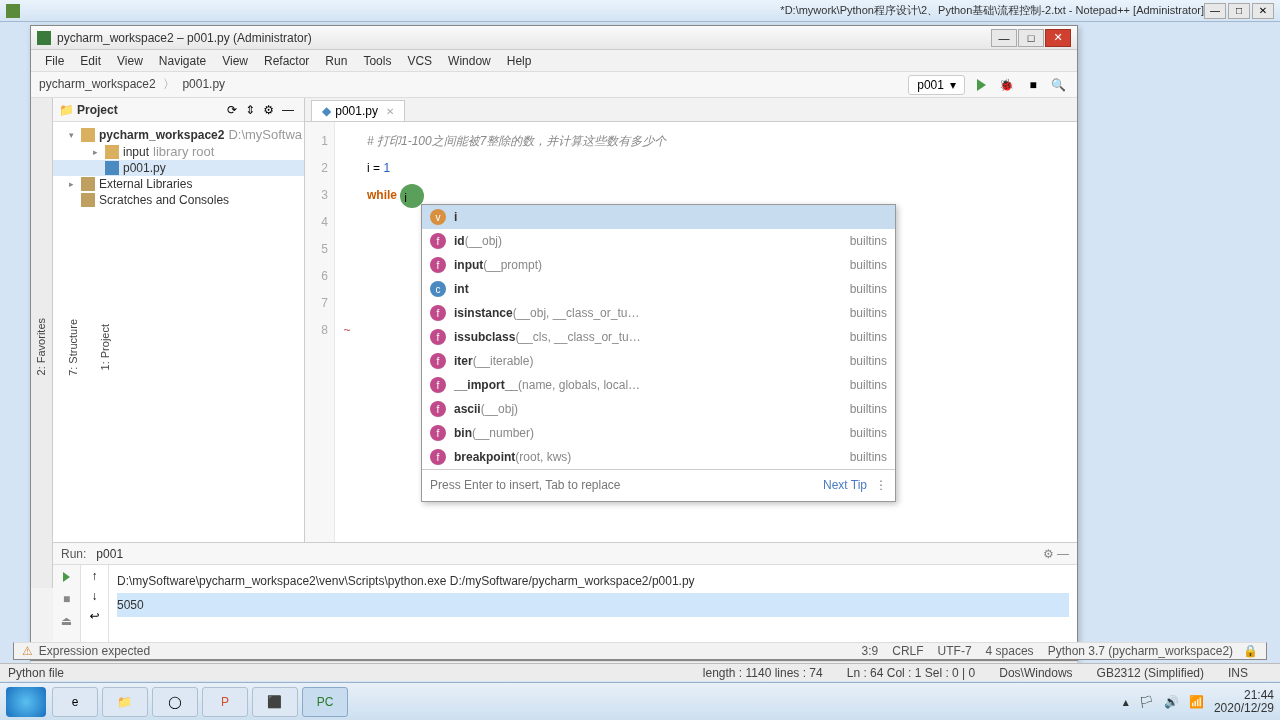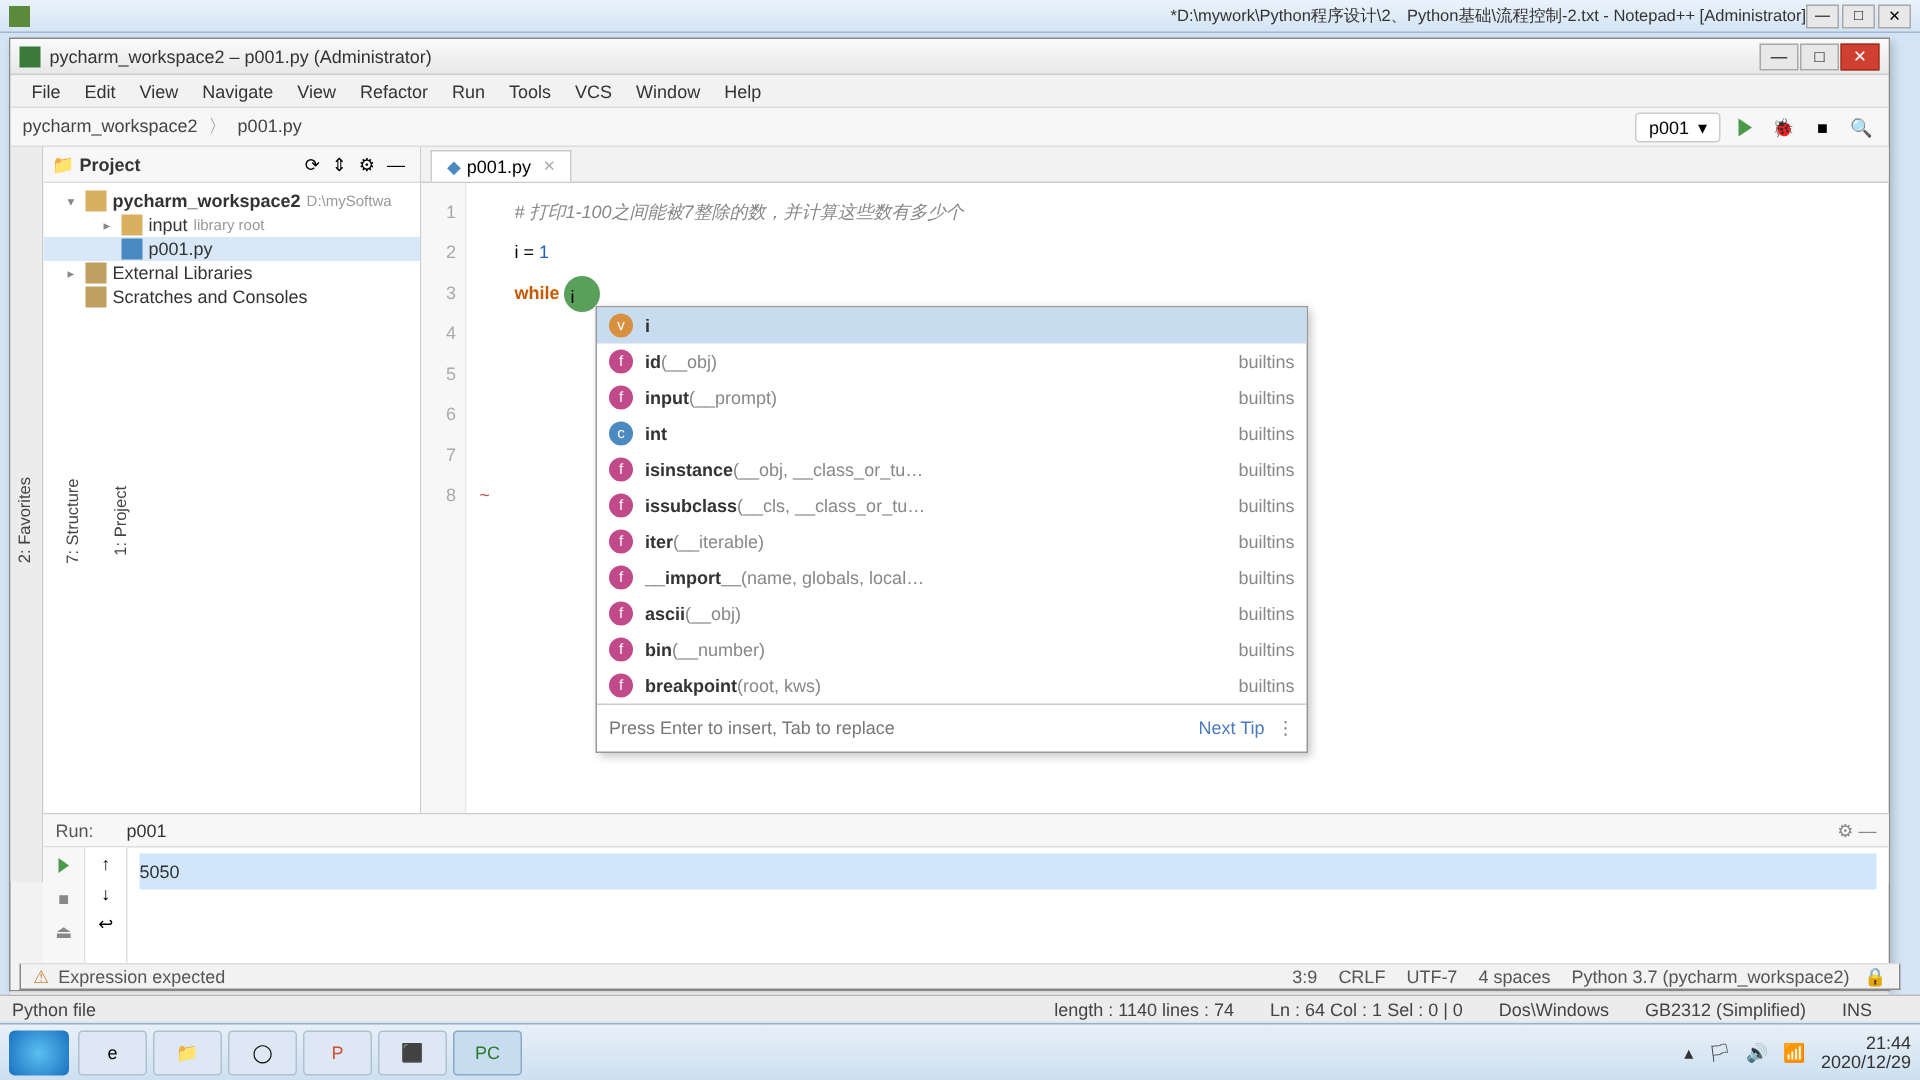--- a/index.html
+++ b/index.html
@@ -6,21 +6,21 @@
 body { background: #d4e4f4; width: 1280px; height: 720px; overflow: hidden; position: relative; }
 
 
 .outer-window { position: absolute; top: 0; left: 0; width: 1280px; height: 22px; background: linear-gradient(#eaf3fb, #d4e4f4); border-bottom: 1px solid #a0b8d0; display: flex; align-items: center; padding: 0 6px; }
 .outer-window .icon { width: 14px; height: 14px; background: #5a8a3a; margin-right: 6px; }
 .outer-window .title { flex: 1; color: #333; font-size: 11px; text-align: right; }
 .outer-window .btns { display: flex; gap: 2px; }
 .outer-window .btn { width: 22px; height: 16px; background: #e8e8e8; border: 1px solid #aaa; display: flex; align-items: center; justify-content: center; font-size: 10px; }
 
 
-.inner-window { position: absolute; top: 25px; left: 6px; width: 1254px; height: 636px; background: #f2f2f2; border: 1px solid #888; box-shadow: 2px 2px 6px rgba(0,0,0,0.2); }
+.inner-window { position: absolute; top: 25px; left: 30px; width: 1048px; height: 636px; background: #f2f2f2; border: 1px solid #888; box-shadow: 2px 2px 6px rgba(0,0,0,0.2); }
 .inner-title { height: 24px; background: linear-gradient(#fafafa, #e8e8e8); display: flex; align-items: center; padding: 0 6px; border-bottom: 1px solid #ccc; }
 .inner-title .picon { width: 14px; height: 14px; background: #3a7a3a; margin-right: 6px; }
 .inner-title .ttext { flex: 1; color: #333; }
 .inner-title .wbtns { display: flex; gap: 1px; }
 .inner-title .wbtn { width: 26px; height: 18px; background: #e8e8e8; border: 1px solid #aaa; display: flex; align-items: center; justify-content: center; font-size: 11px; }
 .inner-title .wbtn.close { background: #d04030; color: #fff; border-color: #a03020; }
 
 
 .menubar { height: 22px; background: #f2f2f2; display: flex; align-items: center; padding: 0 6px; border-bottom: 1px solid #ddd; }
 .menubar .mitem { padding: 3px 8px; color: #333; cursor: pointer; }
@@ -48,21 +48,21 @@
 .tree-item { display: flex; align-items: center; padding: 1px 0 1px 8px; white-space: nowrap; }
 .tree-item.l1 { padding-left: 16px; }
 .tree-item.l2 { padding-left: 40px; }
 .tree-item .tw { width: 10px; color: #888; margin-right: 2px; font-size: 9px; }
 .tree-item .fi { width: 14px; height: 14px; margin-right: 4px; display: inline-block; }
 .fi.folder { background: #d8b060; }
 .fi.pyfile { background: #4a8ac0; }
 .fi.lib { background: #c0a060; }
 .tree-item .label { color: #333; }
 .tree-item .label.bold { font-weight: bold; }
-.tree-item .hint { color: #999; margin-left: 4px; font-size: 10px; }
+.tree-item .hint { color: #999; margin-left: 4px; font-size: 13px; }
 .tree-item.sel { background: #d8e8f8; }
 
 
 .editor { flex: 1; display: flex; flex-direction: column; background: #fff; position: relative; }
 .tabs { height: 24px; background: #f2f2f2; border-bottom: 1px solid #ccc; display: flex; align-items: flex-end; padding-left: 6px; }
 .tab { background: #fff; border: 1px solid #ccc; border-bottom: none; padding: 3px 10px; display: flex; align-items: center; gap: 4px; font-size: 12px; }
 .tab .x { color: #aaa; font-size: 10px; margin-left: 4px; }
 .code-area { flex: 1; display: flex; position: relative; font-family: "Consolas", monospace; font-size: 16px; }
 .gutter { width: 30px; background: #f7f7f7; border-right: 1px solid #e8e8e8; text-align: right; padding: 6px 6px 0 0; color: #aaa; line-height: 27px; }
 .gutter2 { width: 24px; background: #fff; color:#c05050; text-align:center; line-height:27px; padding-top: 6px; }
@@ -85,21 +85,21 @@
 .ac-item .params { color: #888; }
 .ac-item .src { margin-left: auto; color: #888; }
 .ac-hint { border-top: 1px solid #ccc; padding: 2px 8px; font-size: 11px; color: #777; display: flex; font-family: "Segoe UI", sans-serif; }
 .ac-hint .nt { margin-left: auto; color: #4a7ac0; }
 
 
 .ecrumb { height: 18px; border-top: 1px solid #e0e0e0; font-size: 11px; color: #777; padding: 1px 8px; }
 
 
 .run-panel { position: absolute; left: 22px; right: 0; bottom: 18px; height: 100px; background: #fff; border-top: 1px solid #ccc; display: flex; flex-direction: column; }
-.run-header { height: 22px; background: #f7f7f7; border-bottom: 1px solid #ddd; display: flex; align-items: center; padding: 0 8px; gap: 12px; }
+.run-header { height: 22px; background: #f7f7f7; border-bottom: 1px solid #ddd; display: flex; align-items: center; padding: 0 8px; }
 .run-header .rt { color: #555; }
 .run-header .rn { margin-left: 10px; color: #333; }
 .run-header .rgear { margin-left: auto; color: #888; }
 .run-body { flex: 1; display: flex; }
 .run-left { width: 28px; background: #f7f7f7; border-right: 1px solid #e0e0e0; display: flex; flex-direction: column; align-items: center; padding-top: 4px; gap: 6px; }
 .run-left .rb { width: 16px; height: 16px; color: #888; display:flex; align-items:center; justify-content:center; }
 .run-left2 { width: 28px; background: #fff; border-right: 1px solid #e0e0e0; display: flex; flex-direction: column; align-items: center; padding-top: 4px; gap: 6px; }
 .run-out { flex: 1; font-family: "Consolas", monospace; font-size: 16px; padding: 4px 8px; line-height: 24px; overflow: hidden; }
 .run-out .l1 { color: #333; }
 .run-out .l2 { background: #cfe6fb; color: #333; display: block; }
@@ -360,20 +360,21 @@
           </div>
         <div class="rb">■</div>
         <div class="rb">⏏</div>
       </div>
       <div class="run-left2">
         <div class="rb">↑</div>
         <div class="rb">↓</div>
         <div class="rb">↩</div>
       </div>
       <div class="run-out">
+        <div class="l1">D:\mySoftware\pycharm_workspace2\venv\Scripts\python.exe D:/mySoftware/pycharm_workspace2/p001.py</div>
         <span class="l2">5050</span>
       </div>
     </div>
   </div>
 
   <div class="bottom-tools">
     <div class="bt">≡ <span>6: TODO</span></div>
     <div class="bt">▶ <span>4: Run</span></div>
     <div class="bt">▣ <span>Terminal</span></div>
     <div class="bt">🐍 <span>Python Console</span></div>

